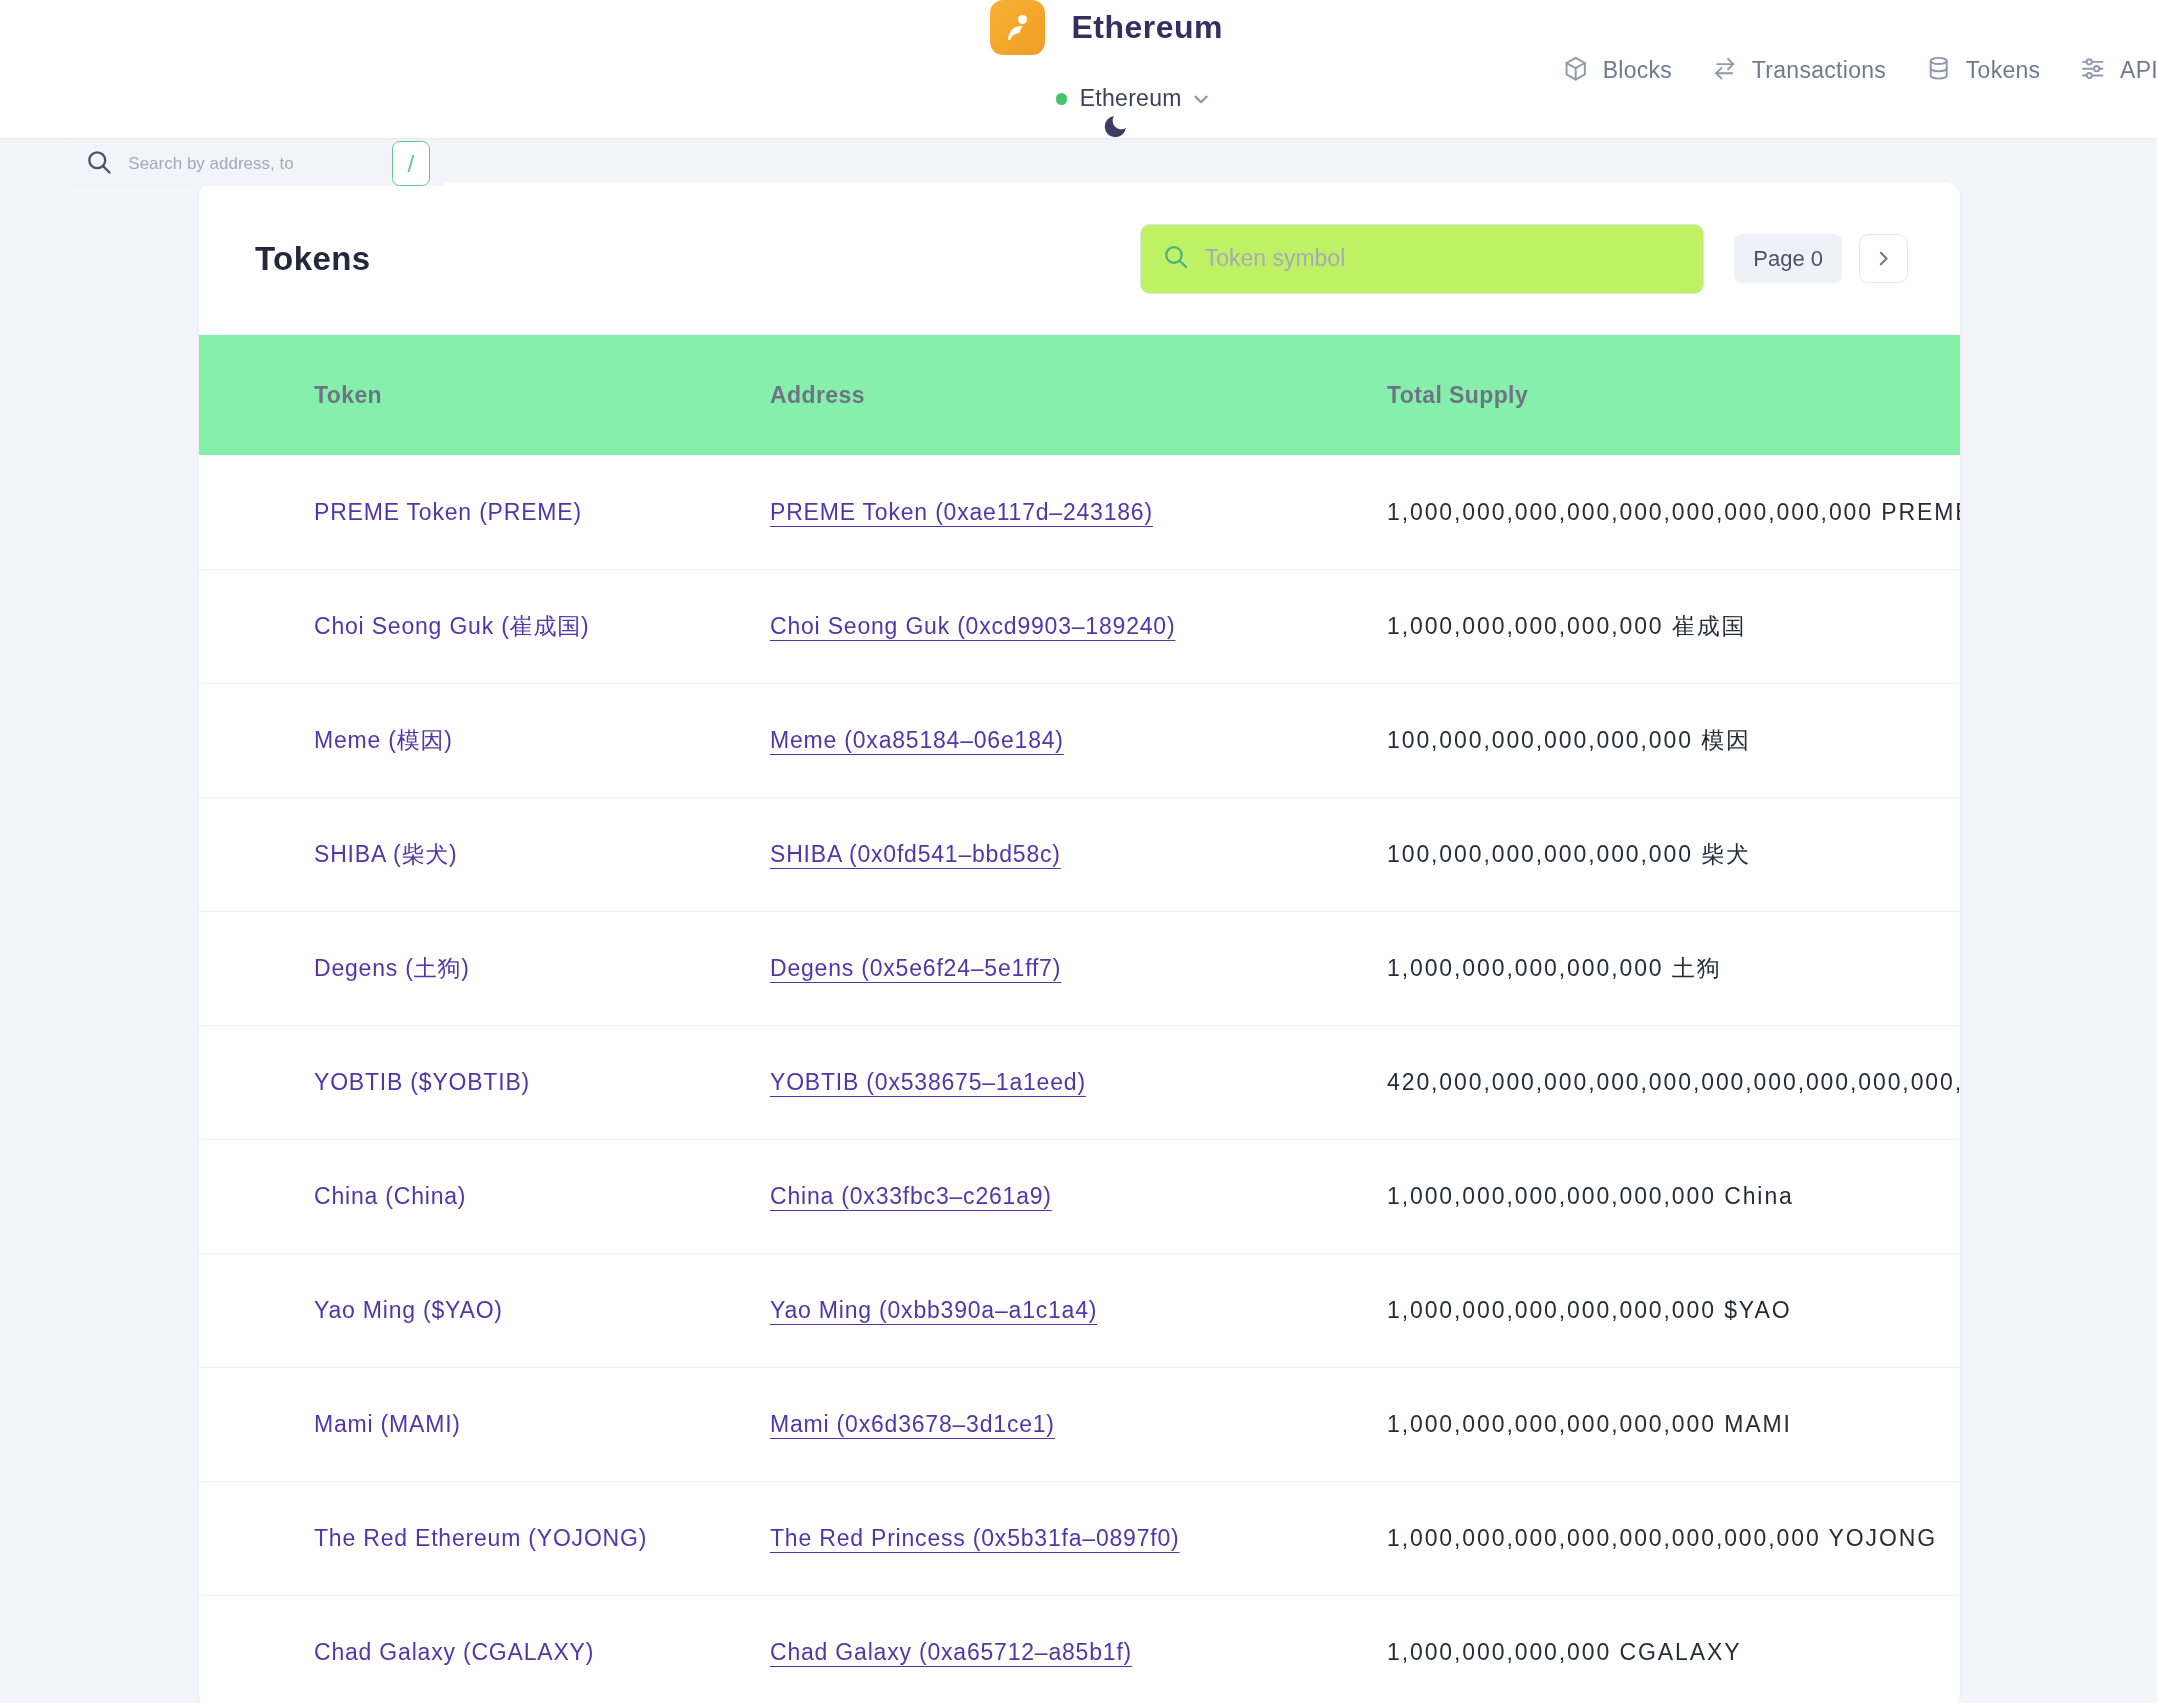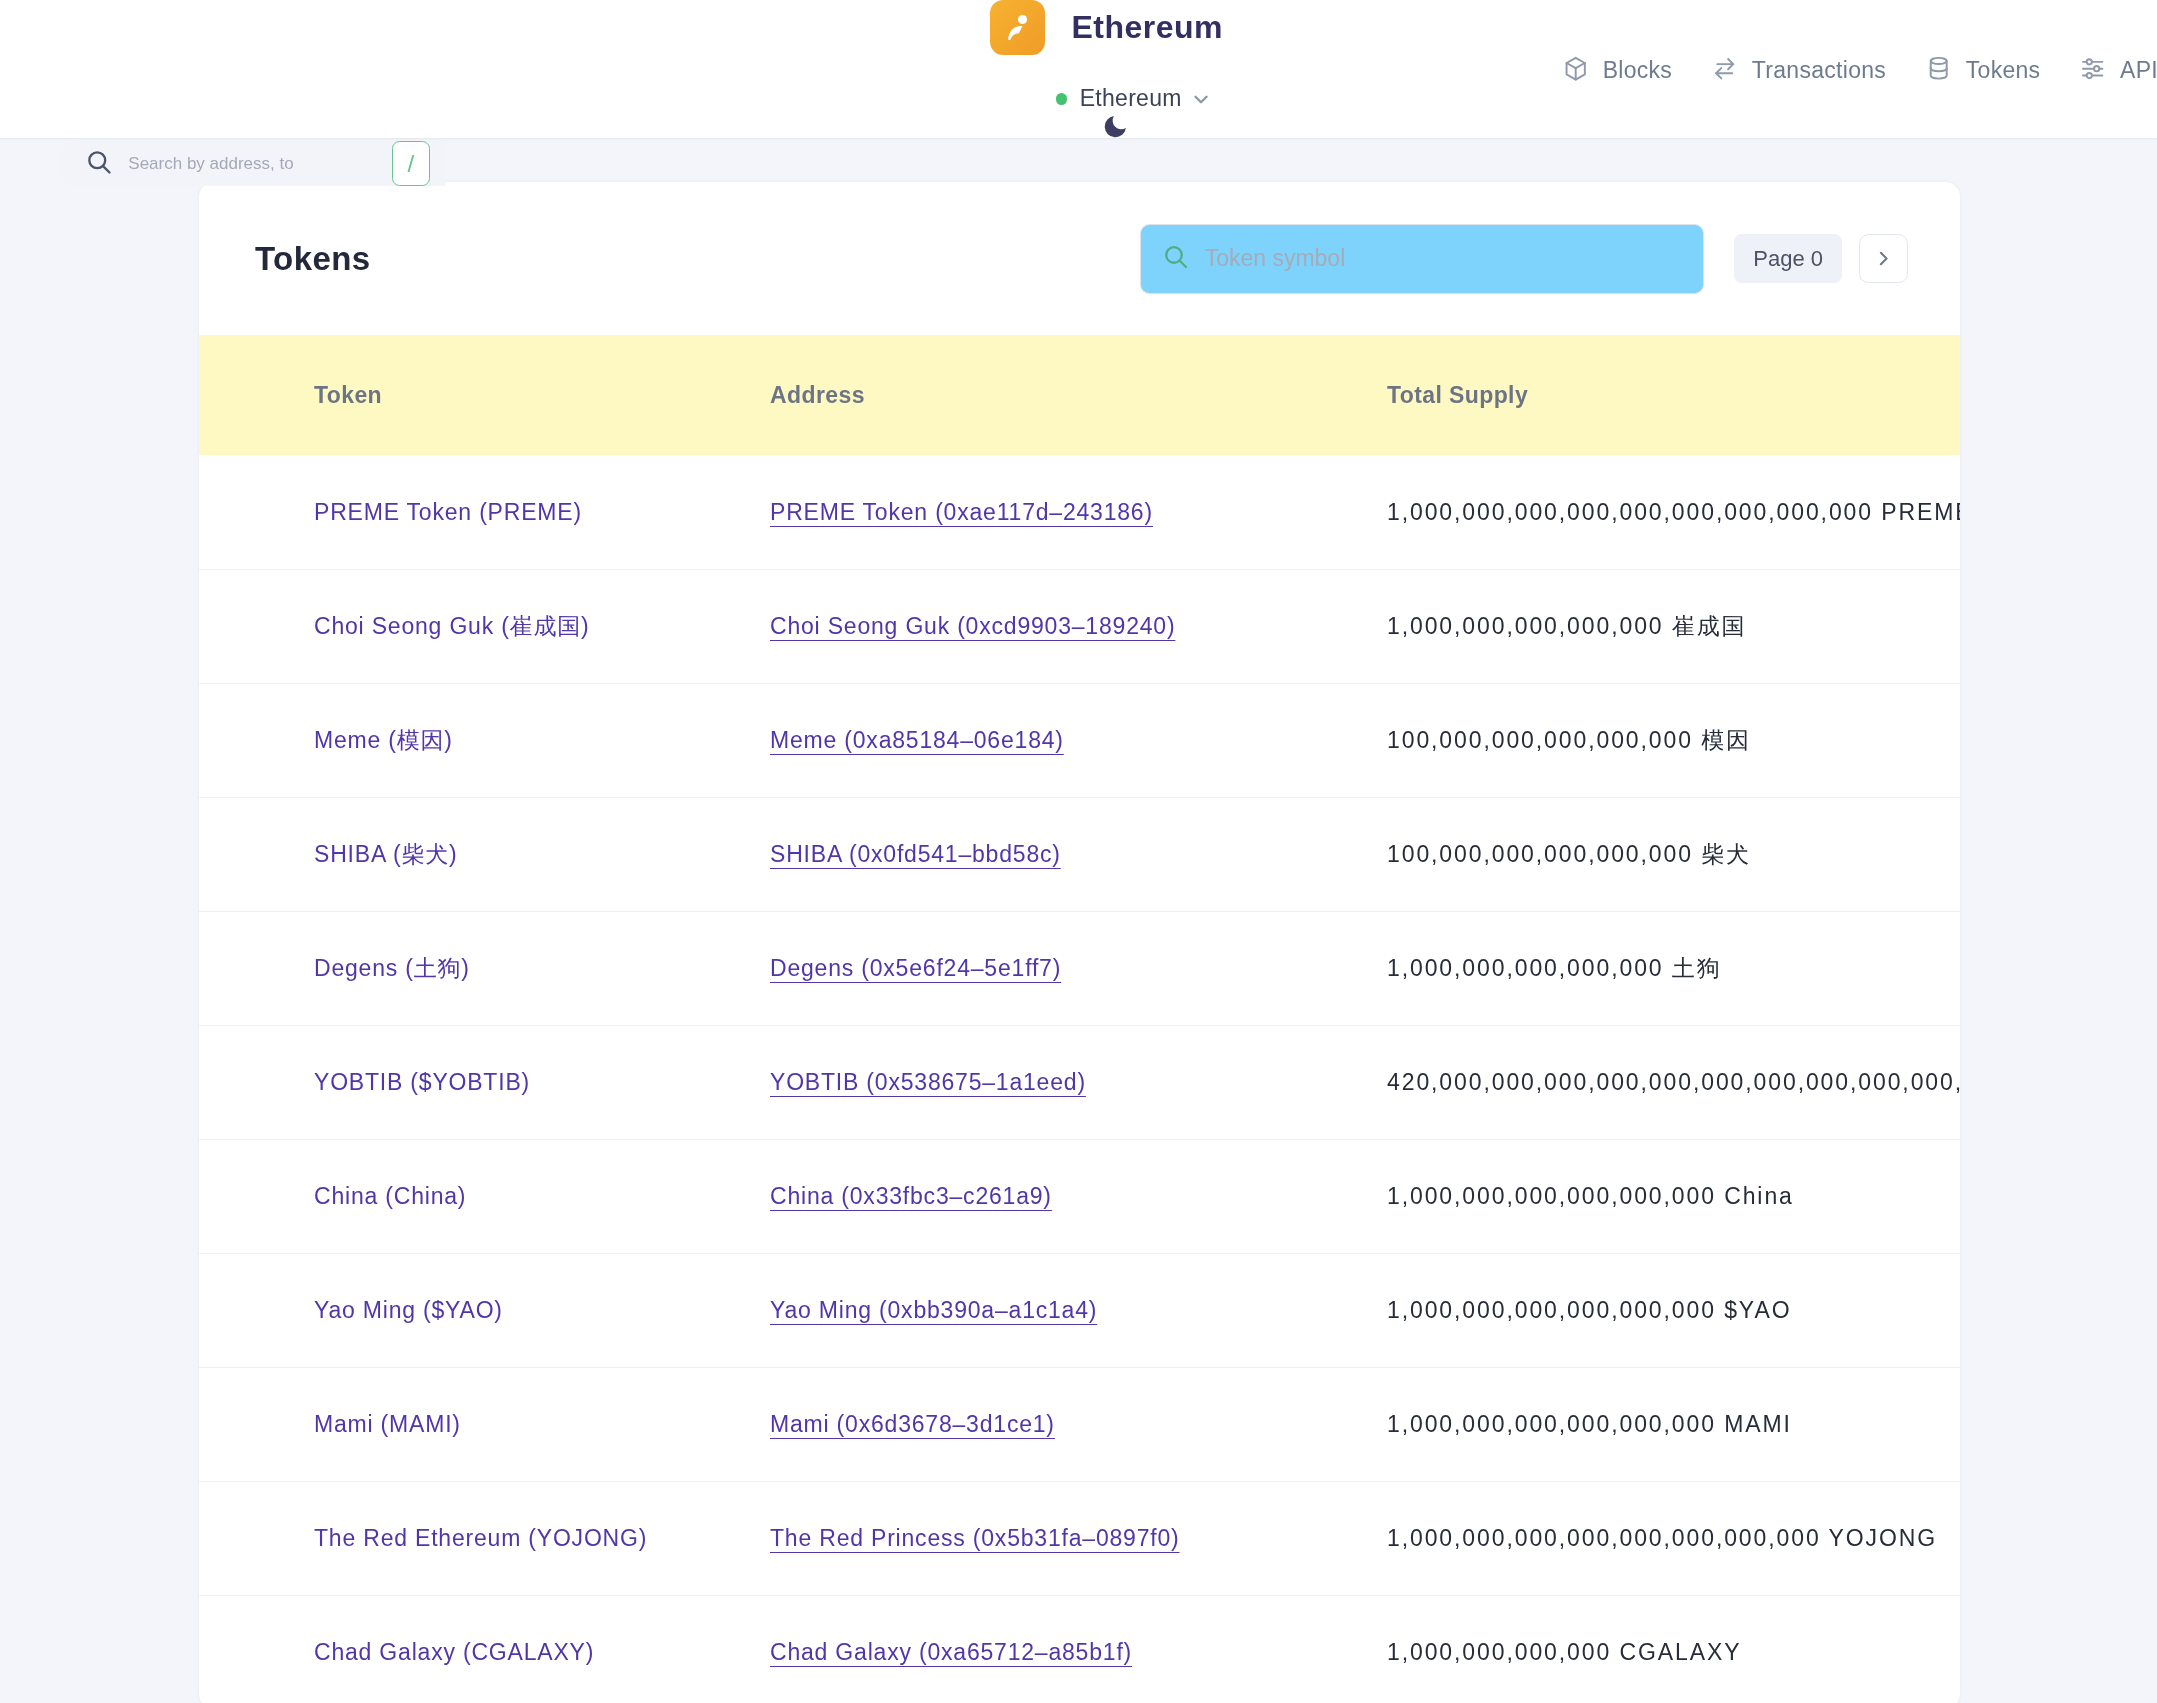--- a/index.html
+++ b/index.html
@@ -58,21 +58,21 @@
   main { padding-top:44px; }
   .card {
     margin:0 198px 0 199px; background:#ffffff; border-radius:15px;
     overflow:hidden; box-shadow:0 0.9px 3.8px rgba(20,20,43,.05);
   }
   .card-header { height:153px; display:flex; align-items:center; padding:0 52px 0 56px; }
   .page-title { font-size:33px; font-weight:600; color:#23283b; letter-spacing:0.4px; margin-right:auto; }
 
   .token-search {
     width:564px; height:70px; border:0.9px solid #dfe3ee; border-radius:9.5px;
-    display:flex; align-items:center; padding:0 19px 0 21px; gap:15px; background:#7dd3fc;
+    display:flex; align-items:center; padding:0 19px 0 21px; gap:15px; background:#bef264;
   }
   .token-search svg { width:27.4px; height:27.4px; stroke:#49b183; fill:none; stroke-width:2; stroke-linecap:round; }
   .token-search input {
     flex:1; min-width:0; border:none; outline:none; background:transparent;
     font-family:"Liberation Sans", sans-serif; font-size:23px; color:#4a5568;
   }
   .token-search input::placeholder { color:#a6abb8; }
 
   .page-btn {
     margin-left:30px; border:none; cursor:pointer;
@@ -85,21 +85,21 @@
     display:flex; align-items:center; justify-content:center;
   }
   .next-btn svg { width:21px; height:21px; stroke:#707a8a; fill:none; stroke-width:2.4; stroke-linecap:round; stroke-linejoin:round; }
 
   
   .thead, .trow {
     display:grid; grid-template-columns:456px 617px 1fr;
     align-items:center; padding-left:115px;
   }
   .thead {
-    height:120px; background:#fef9c3;
+    height:120px; background:#86efac;
     font-size:23px; font-weight:700; color:#6d7585; letter-spacing:0.4px;
   }
   .trow { height:114px; }
   .trow + .trow { border-top:0.9px solid #edf0f6; }
   .cell-token { font-size:23px; color:#5036a9; letter-spacing:0.8px; cursor:pointer; }
   .addr-link {
     font-size:23px; color:#5036a9; letter-spacing:0.8px; cursor:pointer;
     text-decoration:underline; text-decoration-thickness:1.4px; text-underline-offset:5.7px;
   }
   .cell-supply { font-size:23px; color:#272c38; white-space:nowrap; letter-spacing:1.9px; }

